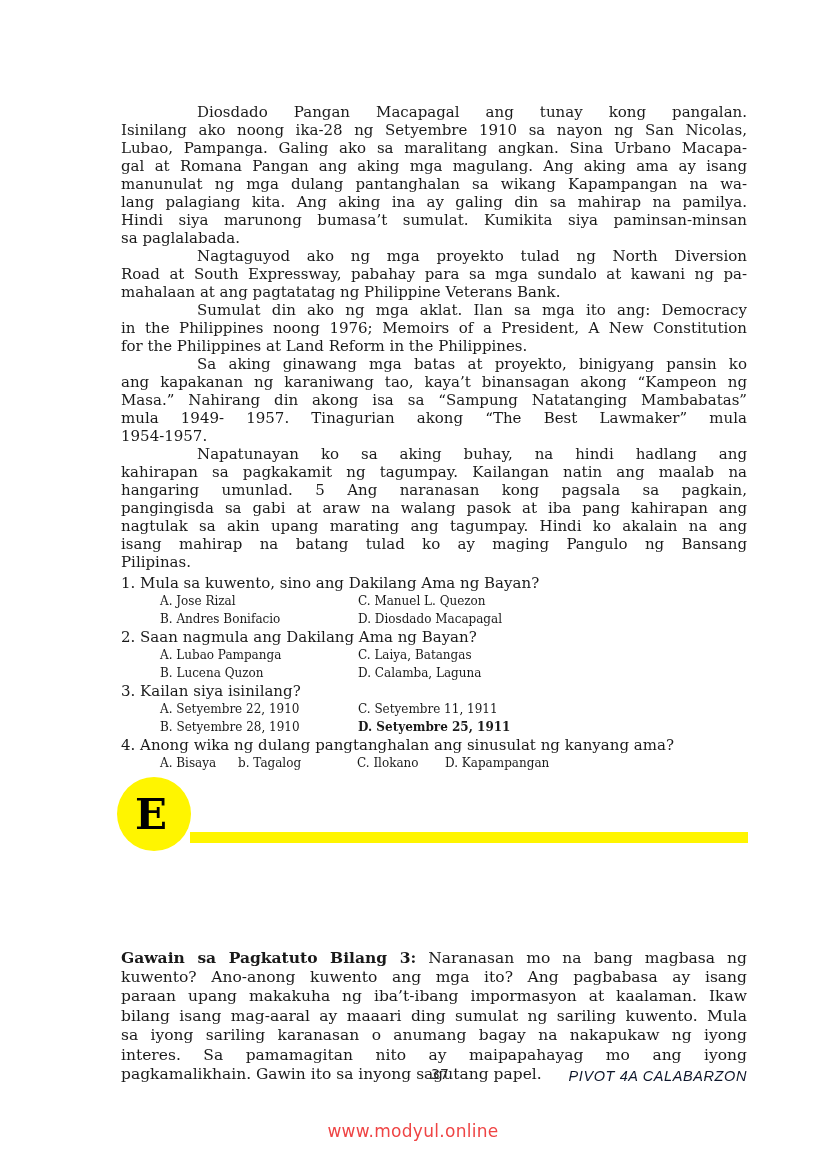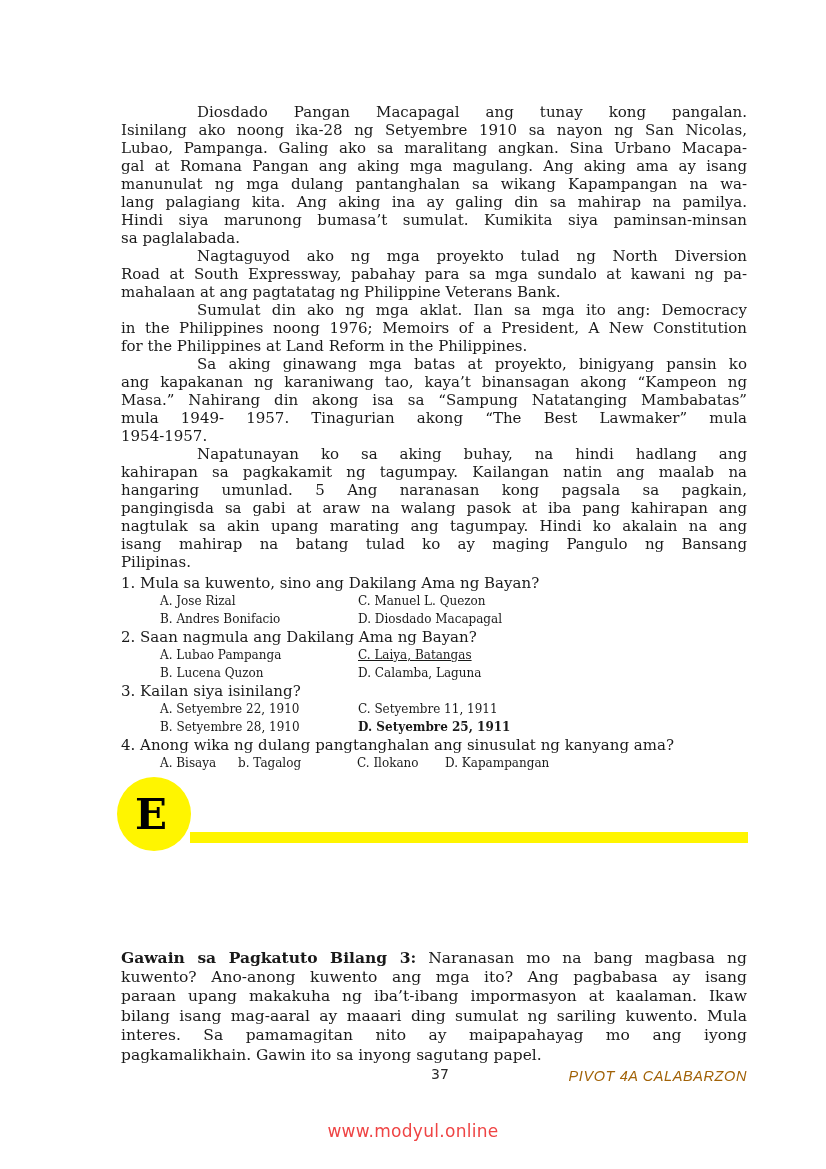--- a/index.html
+++ b/index.html
@@ -93,21 +93,21 @@
     color: #2a2a2a;
   }
   .edition {
     position: absolute;
     right: 79px;
     top: 1068px;
     font-family: "Liberation Sans", sans-serif;
     font-style: italic;
     font-size: 14.5px;
     letter-spacing: 0.6px;
-    color: #a16207;
+    color: #0f172a;
     margin-left: 40px;
   }
   .watermark {
     position: absolute;
     left: 0;
     right: 0;
     top: 1121px;
     text-align: center;
     font-family: "DejaVu Sans", sans-serif;
     font-size: 17px;
@@ -155,21 +155,21 @@
         <span style="left: 39px;">A. Jose Rizal</span>
         <span style="left: 237px;">C. Manuel L. Quezon</span>
       </div>
       <div class="q-row">
         <span style="left: 39px;">B. Andres Bonifacio</span>
         <span style="left: 237px;">D. Diosdado Macapagal</span>
       </div>
       <div class="q-line">2. Saan nagmula ang Dakilang Ama ng Bayan?</div>
       <div class="q-row">
         <span style="left: 39px;">A. Lubao Pampanga</span>
-        <span style="left: 237px; text-decoration: underline;">C. Laiya, Batangas</span>
+        <span style="left: 237px;">C. Laiya, Batangas</span>
       </div>
       <div class="q-row">
         <span style="left: 39px;">B. Lucena Quzon</span>
         <span style="left: 237px;">D. Calamba, Laguna</span>
       </div>
       <div class="q-line">3. Kailan siya isinilang?</div>
       <div class="q-row">
         <span style="left: 39px;">A. Setyembre 22, 1910</span>
         <span style="left: 237px;">C. Setyembre 11, 1911</span>
       </div>
@@ -189,20 +189,21 @@
   <div class="circle">
     <span>E</span>
   </div>
   <div class="bar"></div>
 
   <div class="textblock" id="activity">
       <div class="line"><span class="bold">Gawain sa Pagkatuto Bilang 3:</span><span> Naranasan mo na bang magbasa ng</span></div>
       <div class="line">kuwento? Ano-anong kuwento ang mga ito? Ang pagbabasa ay isang</div>
       <div class="line">paraan upang makakuha ng iba’t-ibang impormasyon at kaalaman. Ikaw</div>
       <div class="line">bilang isang mag-aaral ay maaari ding sumulat ng sariling kuwento. Mula</div>
+      <div class="line">sa iyong sariling karanasan o anumang bagay na nakapukaw ng iyong</div>
       <div class="line">interes. Sa pamamagitan nito ay maipapahayag mo ang iyong</div>
       <div class="line last">pagkamalikhain. Gawin ito sa inyong sagutang papel.</div>
     </div>
 
   <div class="pageno">37</div>
   <div class="edition">PIVOT 4A CALABARZON</div>
 
   <div class="watermark">www.modyul.online</div>
 
 </div>

